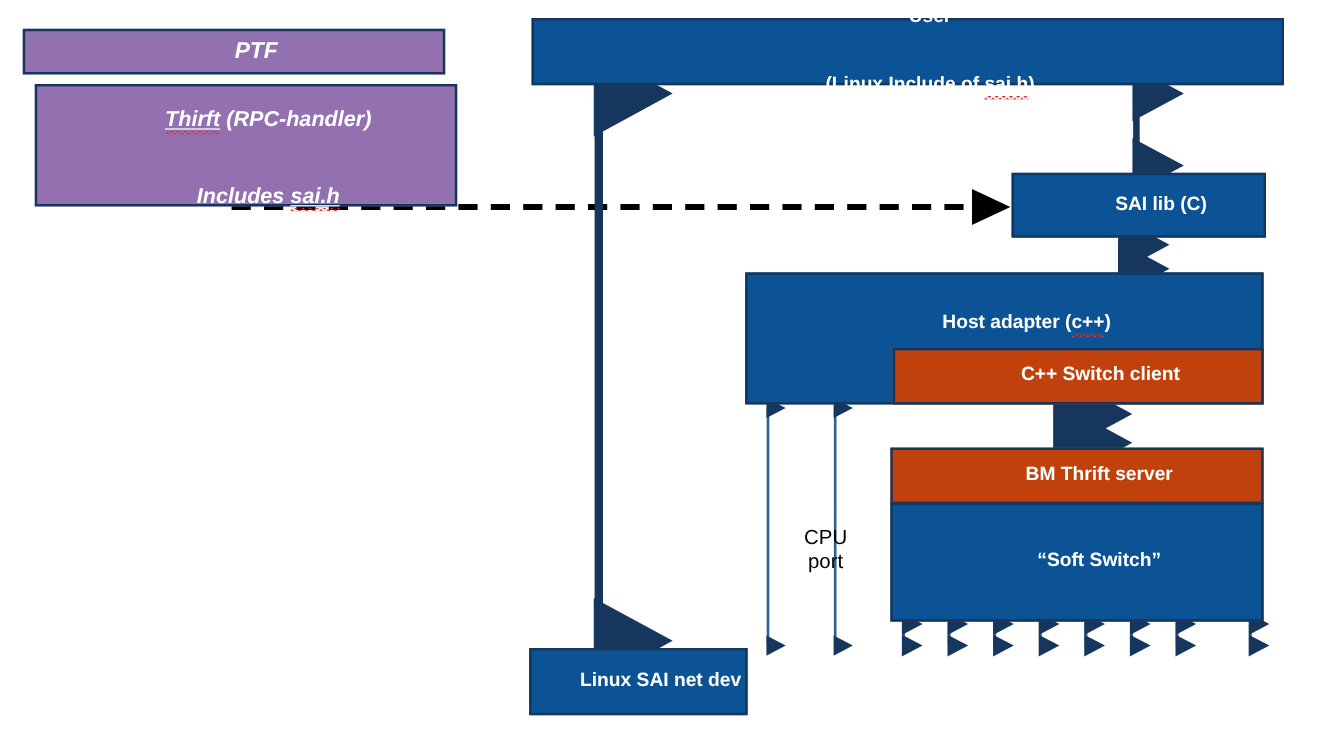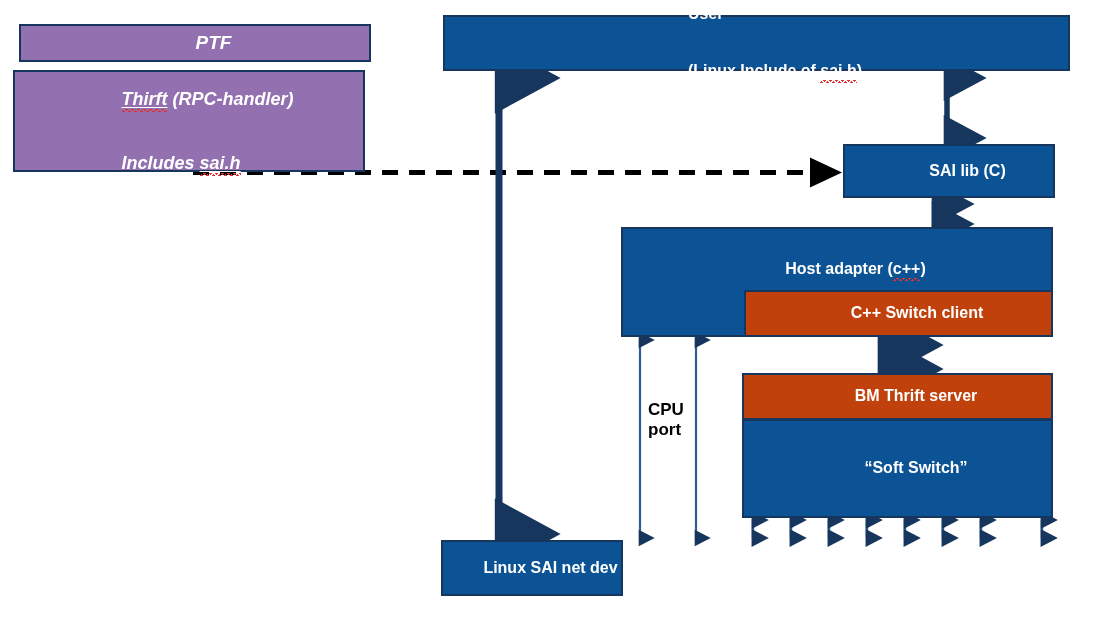--- a/index.html
+++ b/index.html
@@ -14,53 +14,54 @@
     background: #ffffff;
     font-family: "Liberation Sans", sans-serif;
     overflow: hidden;
   }
   .box {
     position: absolute;
     box-sizing: border-box;
     display: flex;
     align-items: center;
     justify-content: center;
-    text-align: left;
+    text-align: center;
     color: #ffffff;
     font-weight: bold;
     line-height: 1.18;
     border: 2px solid #17365D;
     white-space: pre-line;
     padding-left: 37px;
   }
   .box-purple { background: #9370B0; font-style: italic; }
   .box-blue   { background: #0B5394; }
   .box-orange { background: #C0410B; }
 
   
   #ptf-box        { left:19px;  top:24px;  width:352px; height:38px;  font-size:19px; }
-  #thrift-box     { left:13px;  top:70px;  width:352px; height:102px; font-size:18px; }
+  #thrift-box     { left:29px;  top:70px;  width:352px; height:102px; font-size:18px; }
   #user-box       { left:443px; top:15px;  width:627px; height:56px;  font-size:16px; }
   #sailib-box     { left:843px; top:144px; width:212px; height:54px;  font-size:16px; }
   #hostadapter-box{ left:621px; top:227px; width:432px; height:110px; font-size:16px;
                     align-items:flex-start; padding-top:12px; }
   #cppthrift-box  { left:744px; top:290px; width:309px; height:47px;  font-size:16px; }
   #bmthrift-box   { left:742px; top:373px; width:311px; height:47px;  font-size:16px; }
   #softswitch-box { left:742px; top:419px; width:311px; height:99px;  font-size:16px; }
   #linuxsai-box   { left:441px; top:540px; width:182px; height:56px;  font-size:16px; }
   #linuxveth-box  { left:675px; top:540px; width:380px; height:56px;  font-size:16px; }
 
   
   .plain-label {
     position: absolute;
     color: #000000;
-    font-weight: bold;
-    text-align: left;
+    font-weight: normal;
+    text-align: center;
     line-height: 1.2;
     white-space: pre-line;
+    margin-top: 38px;
   }
   #cpu-port-label { left:648px; top:400px; width:80px; font-size:17px; }
 
   
   .conn { position: absolute; }
   .conn svg { display: block; overflow: visible; }
 
   
   .squiggle {
     position: relative;

